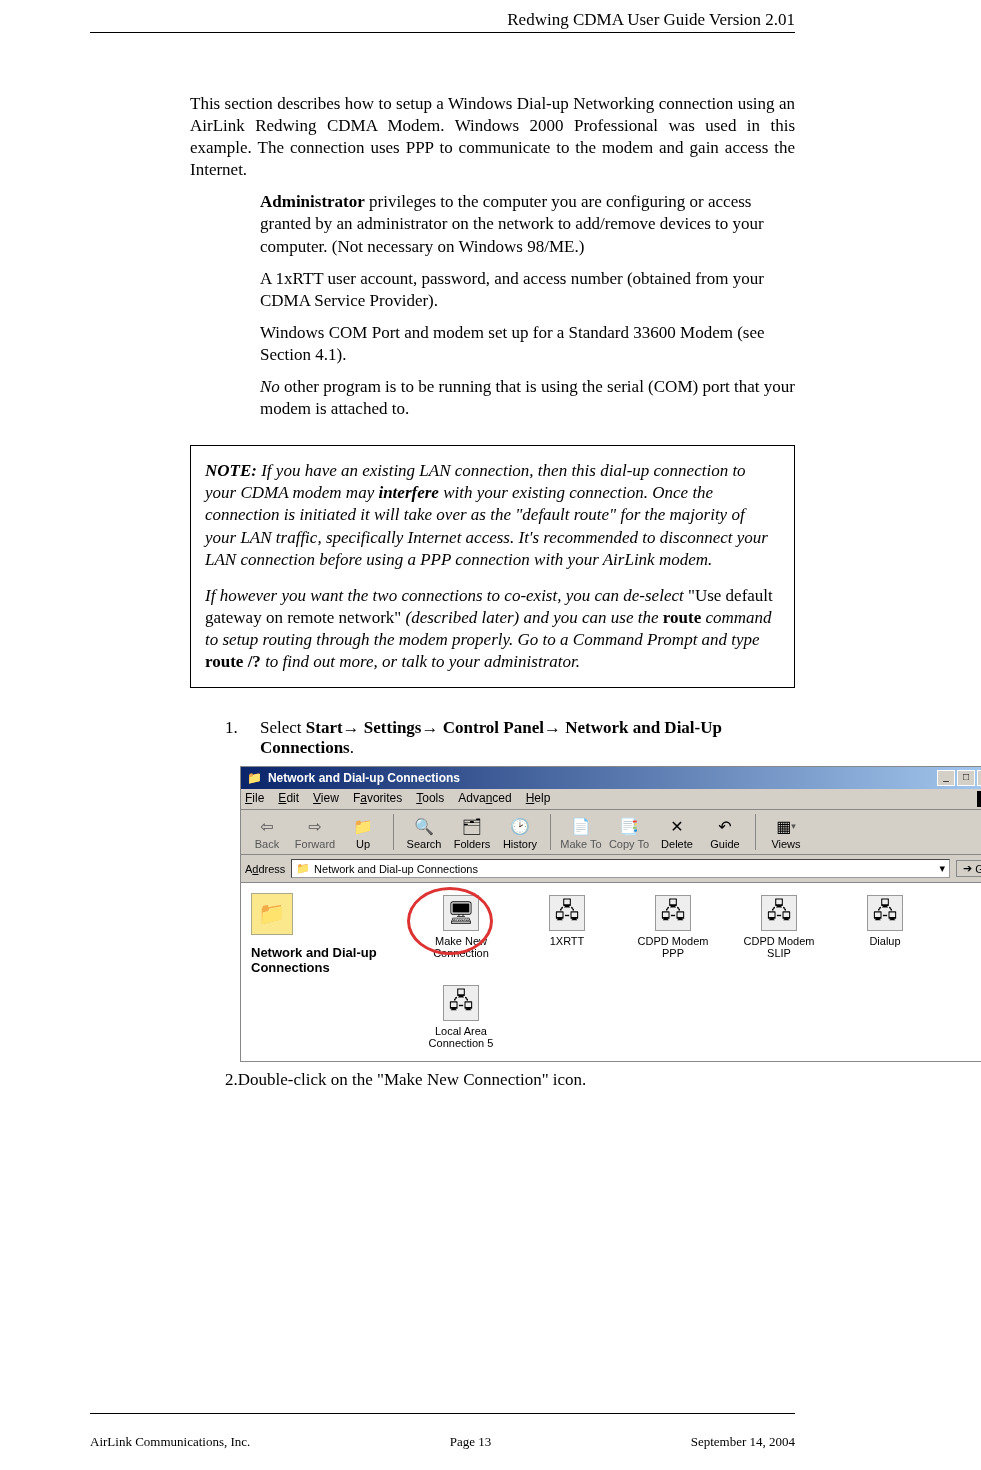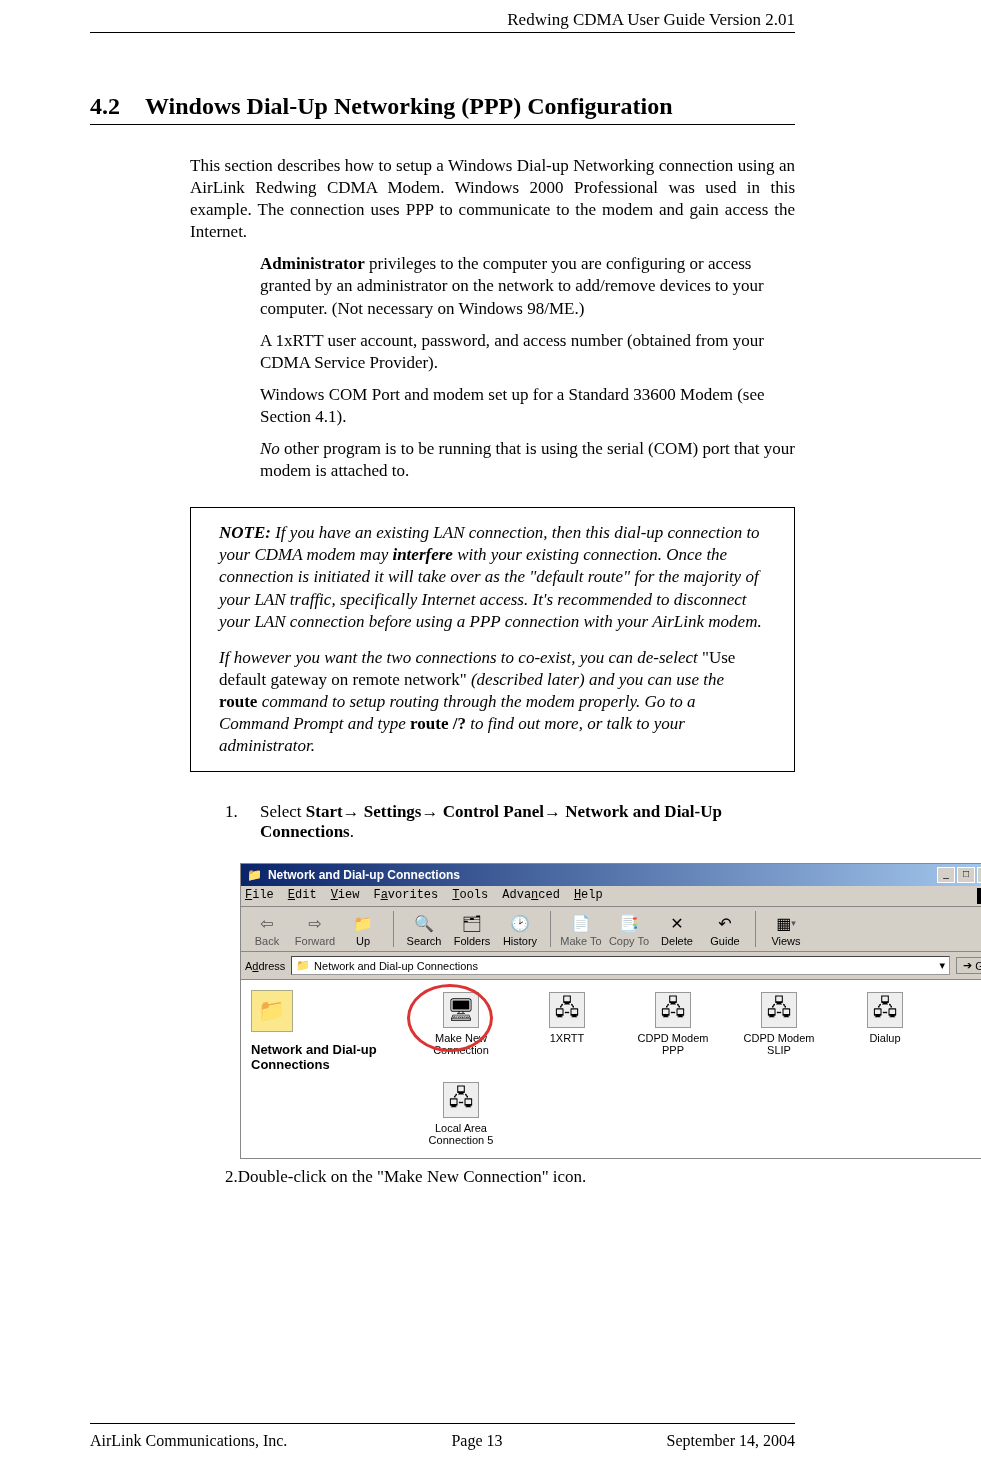--- a/index.html
+++ b/index.html
@@ -29,30 +29,30 @@
     padding-bottom: 4px;
     margin-bottom: 30px;
   }
   .sec-num { display: inline-block; width: 55px; }
   .body-indent { margin-left: 100px; }
   .justify { text-align: justify; }
   .para { margin: 0 0 10px 0; line-height: 1.3; }
   .sub-indent { margin-left: 70px; font-family: Liberation Serif, serif; }
   .note-box {
     border: 1.5px solid #000;
-    padding: 14px 28px;
+    padding: 14px 14px;
     margin: 25px 0 25px 0;
     font-style: italic;
     line-height: 1.3;
   }
   .note-box .upright { font-style: normal; }
   .ol-step {
     margin-left: 170px;
     text-indent: -35px;
-    margin-bottom: 21px;
+    margin-bottom: 8px;
     margin-top: 30px;
   }
   .ol-step .num { display: inline-block; width: 35px; text-indent: 0; }
   .ol-step2 {
     margin-left: 170px;
     text-indent: -35px;
     margin-top: 8px;
   }
   
   .win-mock {
@@ -81,21 +81,21 @@
     color: #000;
   }
   .menubar {
     background: #d4d0c8;
     padding: 2px 4px;
     display: flex;
     gap: 14px;
     border-bottom: 1px solid #888;
     justify-content: space-between;
   }
-  .menubar-left { display:flex; gap:14px;font-family:Liberation Mono, monospace; }
+  .menubar-left { display:flex; gap:14px; }
   .menu-item u { text-decoration: underline; }
   .menubar .winlogo {
     width: 20px; height: 16px; background: #000;
     display: flex; align-items: center; justify-content: center;
     color: #fff; font-size: 10px;
   }
   .toolbar {
     display: flex;
     gap: 4px;
     padding: 4px;
@@ -165,37 +165,34 @@
     border: 3px solid #d33;
     border-radius: 50%;
   }
   .footer {
     position: absolute;
     bottom: 20px;
     left: 90px; right: 90px;
     border-top: 1px solid #000;
     display: flex;
     justify-content: space-between;
-    padding-top: 8px;
-    font-size: 16px;
+    padding-top: 20px;
+    font-size: 13px;
   }
   .tb-dd { font-size:9px; color:#555; }
 </style>
 </head>
 <body>
 
 <div class="page">
 
   <div class="header-line">
     <span>Redwing CDMA User Guide Version 2.01</span>
   </div>
 
-  <div class="section-heading">
-    <span class="sec-num">4.2</span><span>Windows Dial-Up Networking (PPP) Configuration</span>
-  </div>
 
   <div class="body-indent">
     <p class="para justify">This section describes how to setup a Windows Dial-up Networking connection using an AirLink Redwing CDMA Modem. Windows 2000 Professional was used in this example. The connection uses PPP to communicate to the modem and gain access the Internet.</p>
 
 
     <div class="sub-indent">
       <p class="para">
         <strong>Administrator</strong><span> privileges to the computer you are configuring or access granted by an administrator on the network to add/remove devices to your computer. (Not necessary on Windows 98/ME.)</span>
       </p>
       <p class="para">A 1xRTT user account, password, and access number (obtained from your CDMA Service Provider).</p>

